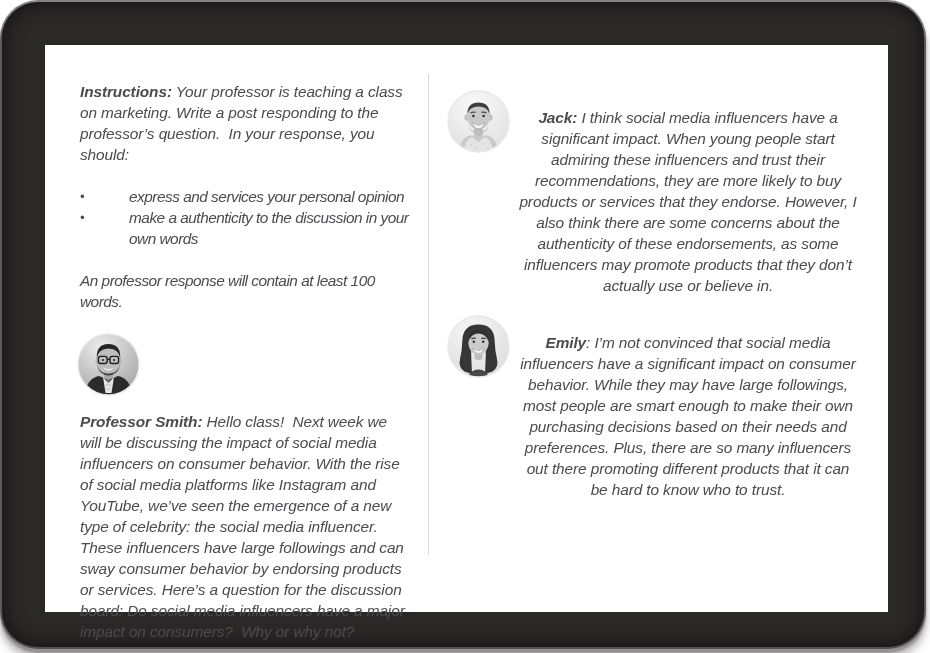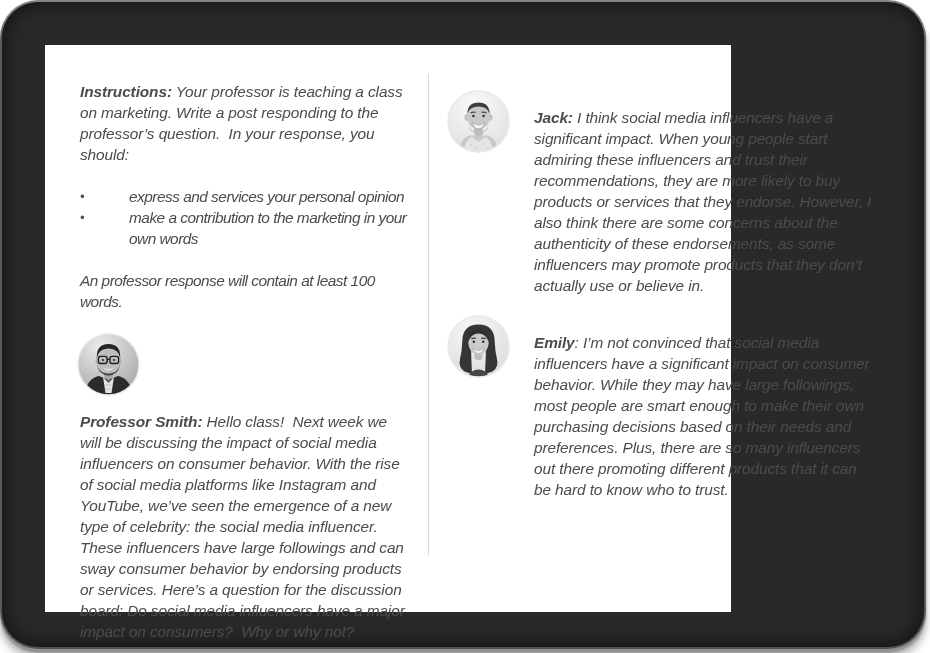--- a/index.html
+++ b/index.html
@@ -14,21 +14,21 @@
       0 0 0 2px rgba(32,30,30,.55),
       0 4px 2px 2px rgba(32,30,30,.30),
       0 8px 5px 3px rgba(32,30,30,.18),
       0 12px 8px 4px rgba(32,30,30,.10);
   }
   .device-frame::before{
     content:"";position:absolute;inset:0;border-radius:36px;
     box-shadow:inset 0 0 16px 5px rgba(0,0,0,.45);
   }
   .screen{
-    position:absolute;left:43px;top:43px;width:686px;height:567px;background:#ffffff;
+    position:absolute;left:43px;top:43px;width:843px;height:567px;background:#ffffff;
   }
   .divider{
     position:absolute;left:383px;top:29px;width:1px;height:481px;background:#d9d9d9;
   }
   .txt, .txt b, .txt span{
     font-style:italic;color:#4b4b50;font-size:15.4px;line-height:21px;letter-spacing:-0.1px;
     white-space:pre-wrap;
   }
   .txt b{font-weight:700;}
   .condensed, .condensed span{letter-spacing:-0.5px;}
@@ -40,42 +40,42 @@
   .bullet-marker{width:49px;flex:none;font-style:italic;color:#4b4b50;font-size:13px;line-height:21px;}
   .bullet-text{flex:1;}
   .avatar{
     width:63px;height:63px;border-radius:50%;overflow:hidden;flex:none;
   }
   .prof-avatar{margin:21px 0 0 -3px;}
   .prof-para{margin-top:15px;}
   .post{position:absolute;left:402px;display:flex;align-items:flex-start;}
   .post-jack{top:45px;}
   .post-emily{top:270px;}
-  .post .ptext{margin:17px 0 0 24px;width:338px;}
+  .post .ptext{margin:17px 0 0 9px;width:338px;text-align:center;}
 </style>
 </head>
 <body>
 
 <div class="device-frame">
   <div class="screen">
 
     <div class="divider"></div>
 
     <div class="col-left">
 
       <p class="txt para instructions-para"><b>Instructions:</b><span> Your professor is teaching a class on marketing. Write a post responding to the professor’s question.  In your response, you should:</span></p>
 
       <ul class="bullets condensed">
         <li>
           <span class="bullet-marker">•</span>
           <span class="txt bullet-text condensed">express and services your personal opinion</span>
         </li>
         <li>
           <span class="bullet-marker">•</span>
-          <span class="txt bullet-text condensed">make a contribution to the marketing in your own words</span>
+          <span class="txt bullet-text condensed">make a authenticity to the discussion in your own words</span>
         </li>
       </ul>
 
       <p class="txt para condensed">An professor response will contain at least 100 words.</p>
 
       <div class="avatar prof-avatar">
         <svg width="63" height="63" viewBox="0 0 63 63">
           <defs>
             <radialGradient id="pbg" cx="38%" cy="22%" r="95%">
               <stop offset="0" stop-color="#ededed"></stop>

